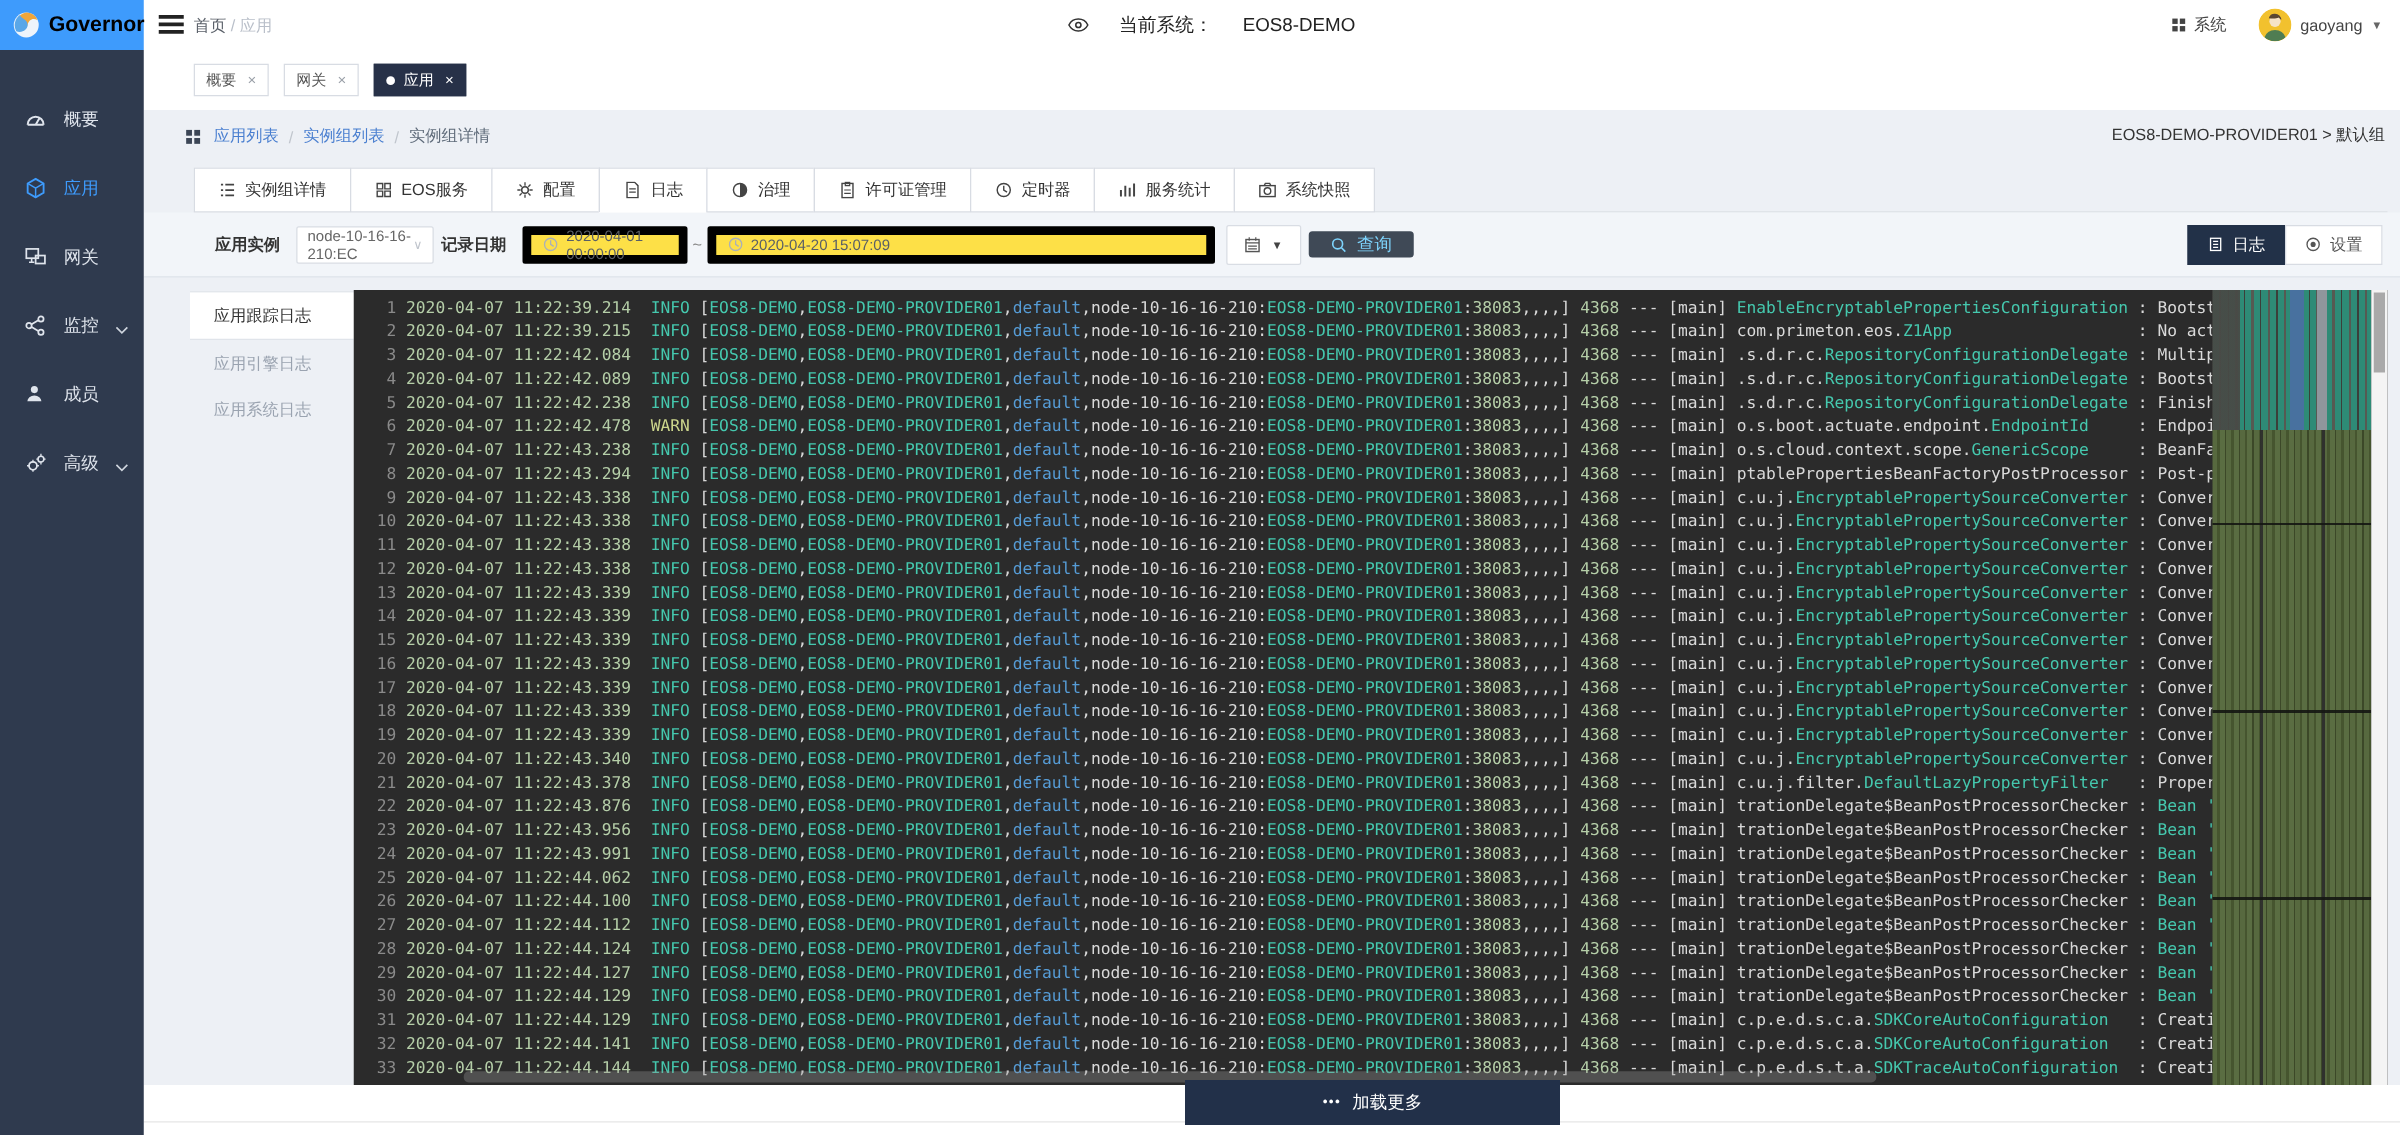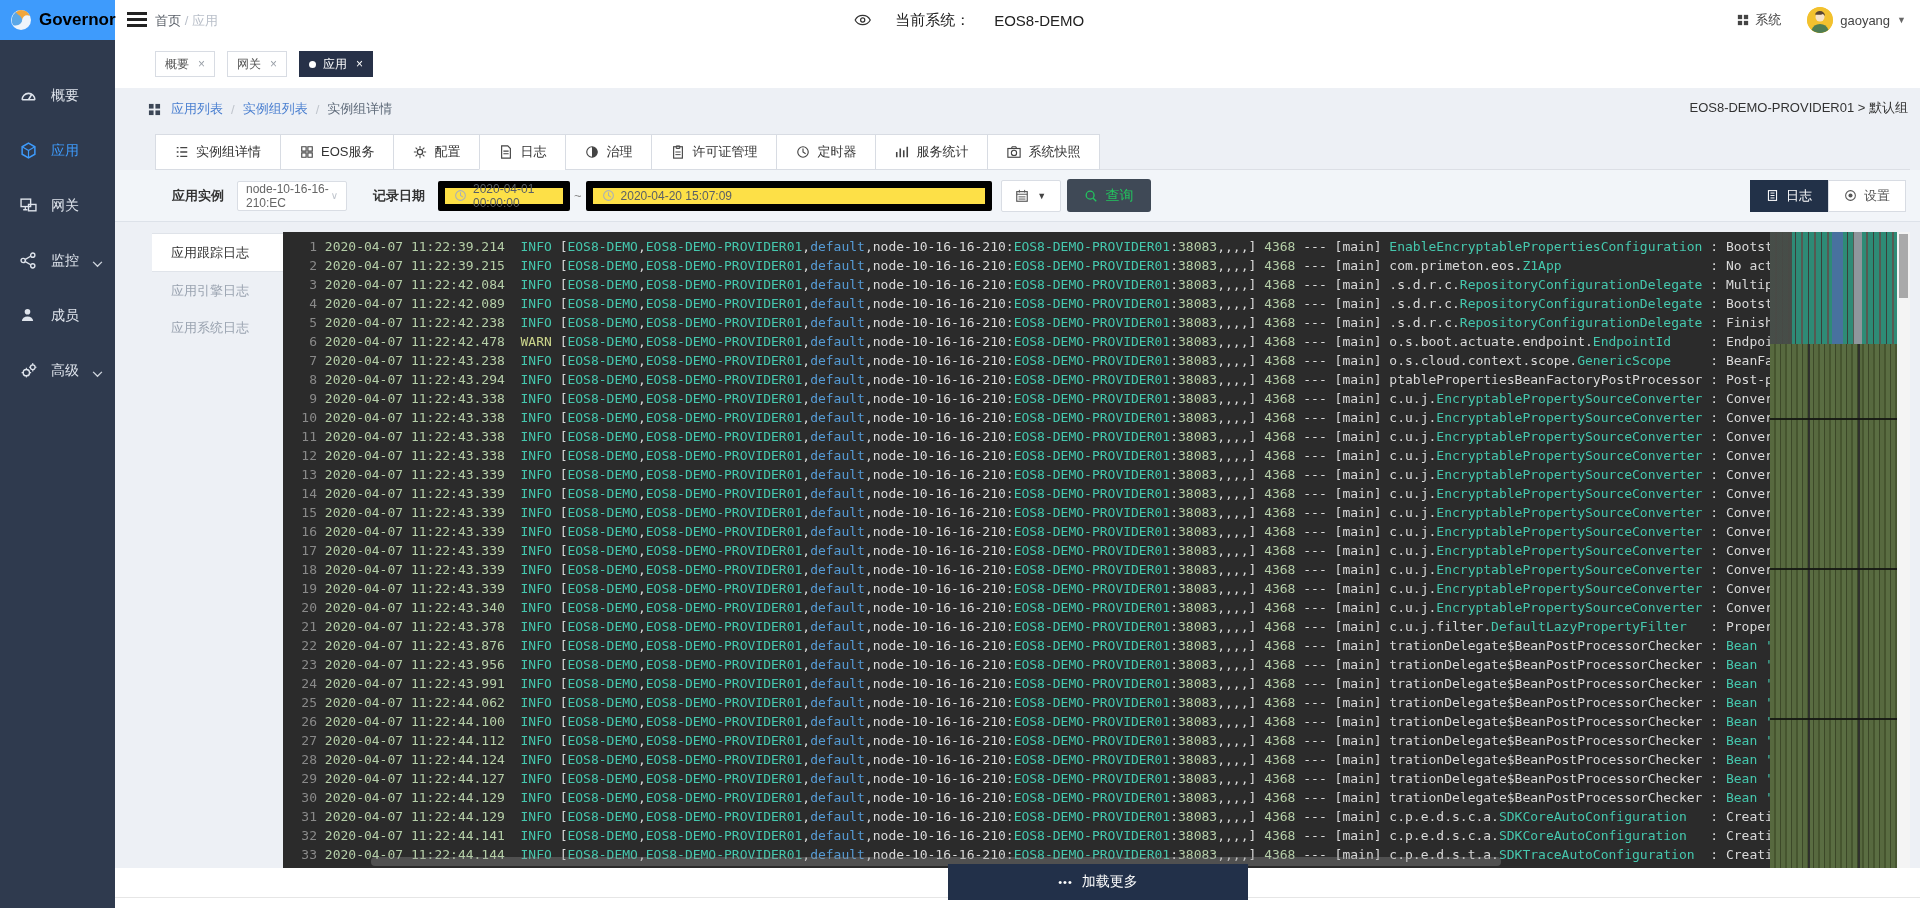--- a/index.html
+++ b/index.html
@@ -62,21 +62,21 @@
            display:flex;align-items:center;justify-content:space-between;padding:0 8px;box-sizing:border-box;
            color:#666;font-size:12px;cursor:pointer}
   .fselect .sc{color:#bfc4cc;font-size:10px}
   .dinput{height:30px;background:#fde047;border:7px solid #000000;border-radius:2px;display:flex;
           align-items:center;gap:6px;padding:0 9px;box-sizing:border-box;color:#5a5f66;font-size:12px}
   .dinput .cic{color:#aab0b8;display:inline-flex}
   .tilde{margin:0 4px;color:#888}
   .calbtn{width:58px;height:30px;background:#fff;border:1px solid #d9dde4;border-radius:2px;margin-left:9px;
           display:flex;align-items:center;justify-content:center;gap:8px;color:#555;cursor:pointer}
   .calbtn .cv{font-size:9px;color:#444}
-  .qbtn{height:33px;padding:0 17px;margin-left:6px;background:#3f4956;color:#22c55e;border-radius:3px;
+  .qbtn{height:21px;padding:0 17px;margin-left:6px;background:#3f4956;color:#7dd3fc;border-radius:3px;
         display:flex;align-items:center;gap:8px;font-size:14px;cursor:pointer}
   .rgrp{margin-left:auto;margin-right:14px;display:flex}
   .rbtn{height:30px;padding:0 15px;display:flex;align-items:center;gap:7px;font-size:13px;cursor:pointer;
         background:#fff;border:1px solid #d8dce3;color:#555}
   .rbtn.dark{background:#223148;border-color:#223148;color:#fff}
   
   .subnav{position:absolute;left:37px;top:145px;width:131px;border-top:1px solid #dfe3e9;font-size:13px}
   .sn-item{height:37px;line-height:37px;padding-left:19px;color:#9aa3b0;cursor:pointer}
   .sn-item.active{background:#fff;color:#333;border-bottom:1px solid #e0e4ea}
   
@@ -350,21 +350,21 @@
         <span>系统快照</span>
       </div>
     </div>
 
   <div class="filterrow">
     <span class="flabel">应用实例</span>
     <div class="fselect">
       <span>node-10-16-16-210:EC</span>
       <span class="sc">∨</span>
     </div>
-    <span class="flabel" style="margin-left:26px">记录日期</span>
+    <span class="flabel" style="margin-left:6px">记录日期</span>
     <div class="dinput" style="width:132px">
       <span class="cic">
         <svg width="13" height="13" viewBox="0 0 16 16">
             <circle cx="8" cy="8" r="6" stroke="currentColor" fill="none" stroke-width="1.3"></circle>
             <path d="M8 4v4l3 2" stroke="currentColor" fill="none" stroke-width="1.3"></path>
           </svg>
       </span>
       <span>2020-04-01 00:00:00</span>
     </div>
     <span class="tilde">~</span>

